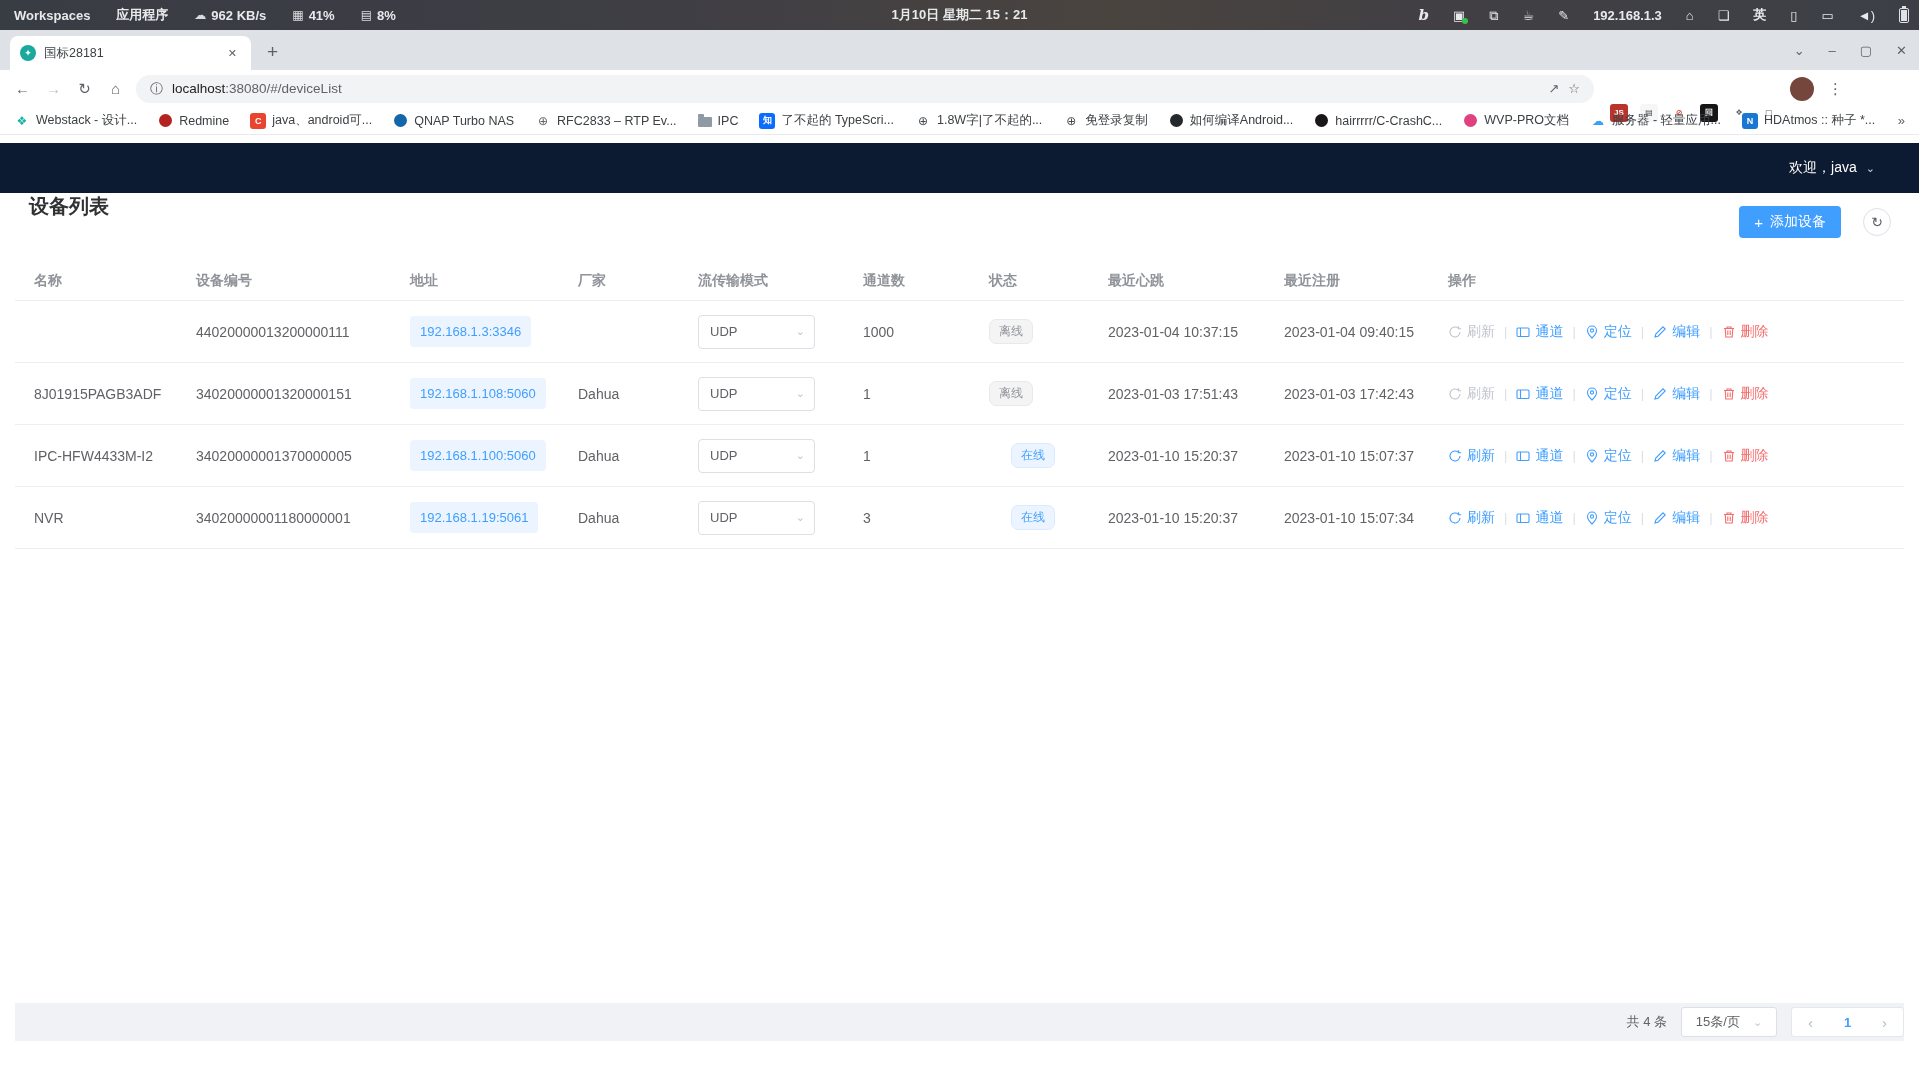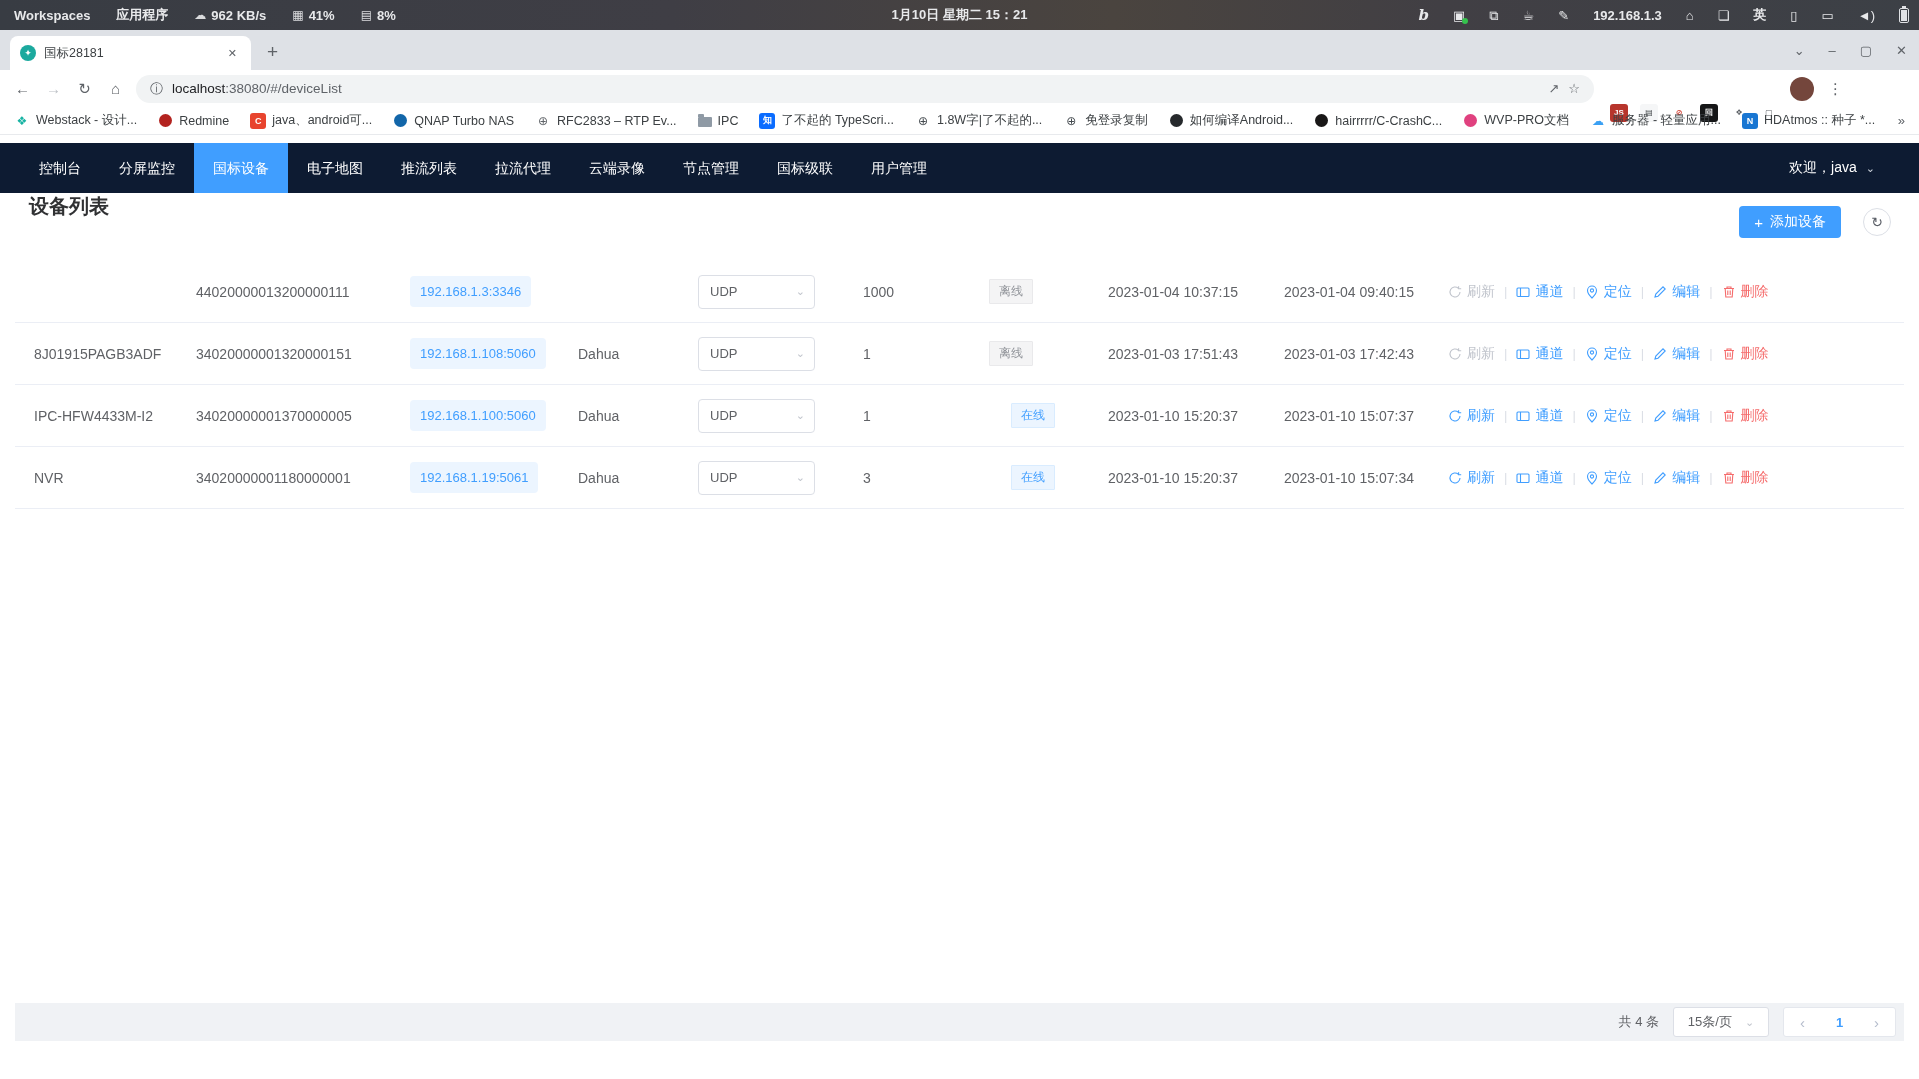--- a/index.html
+++ b/index.html
@@ -89,33 +89,33 @@
     grid-template-columns:162px 214px 168px 120px 165px 126px 119px 176px 164px 1fr;
     align-items:center; padding-left:19px; border-bottom:1px solid #ebeef5;
     min-height:62px; font-size:14px; color:#606266; }
   .thead { min-height:40px; color:#909399; font-weight:700; }
   .addr-badge { display:inline-block; background:#ecf5ff; color:#409eff; border-radius:4px;
     padding:8px 10px; font-size:13px; justify-self:start; }
   .selectbox { width:117px; height:34px; background:#fff; border:1px solid #dcdfe6; border-radius:4px;
     display:flex; align-items:center; justify-content:space-between; padding:0 9px 0 11px;
     color:#606266; font-size:13px; cursor:pointer; }
   .selectbox .chev { color:#c0c4cc; font-size:11px; }
-  .tag { display:inline-block; height:25px; line-height:23px; padding:0 9px; border-radius:1px;
+  .tag { display:inline-block; height:25px; line-height:23px; padding:0 9px; border-radius:7px;
     font-size:12px; border:1px solid transparent; justify-self:start; }
   .tag-offline { background:#f4f4f5; border-color:#e9e9eb; color:#909399; }
   .tag-online  { background:#ecf5ff; border-color:#d9ecff; color:#409eff;margin-left:22px; }
   .ops { display:flex; align-items:center; gap:9px; }
   .op { display:flex; align-items:center; gap:5px; color:#409eff; cursor:pointer; }
   .op.danger { color:#f56c6c; }
   .op.disabled { color:#c0c4cc; cursor:not-allowed; }
   .op-sep { color:#dcdfe6; font-size:13px; }
   .opic { width:14px; height:14px; stroke:currentColor; fill:none; stroke-width:1.1; flex:none; }
 
   .footer { position:absolute; top:868px; left:15px; right:15px; height:38px; background:#f0f2f5;
-    display:flex; align-items:center; justify-content:flex-end; gap:14px; padding-right:8px;
+    display:flex; align-items:center; justify-content:flex-end; gap:14px; padding-right:0;
     font-size:13px; color:#606266; }
   .psize { width:96px; height:30px; background:#fff; border:1px solid #dcdfe6; border-radius:3px;
     display:flex; align-items:center; justify-content:center; gap:13px; cursor:pointer; }
   .psize .chev { color:#c0c4cc; font-size:11px; }
   .pager { height:30px; background:#fff; border:1px solid #e4e7ed; border-radius:3px;
     display:flex; align-items:center; }
   .pbtn { width:37px; text-align:center; color:#b4bccc; font-size:15px; cursor:pointer; }
   .pcur { width:37px; text-align:center; color:#409eff; font-weight:700; font-size:13px; }
 </style>
 </head>
@@ -271,59 +271,59 @@
     <span class="bm-ic k-badge" style="background: rgb(25, 118, 210); color: rgb(255, 255, 255);">N</span>
     <span>HDAtmos :: 种子 *...</span>
   </span>
 </span>
   <span class="bm-overflow">»</span>
 </div>
 
 <div class="page">
 
   <div class="app-nav">
-    <span style="display:flex;">
-  <span class="nav-item">控制台</span>
-
-  <span class="nav-item">分屏监控</span>
-
-  <span class="nav-item active">国标设备</span>
-
-  <span class="nav-item">电子地图</span>
-
-  <span class="nav-item">推流列表</span>
-
-  <span class="nav-item">拉流代理</span>
-
-  <span class="nav-item">云端录像</span>
-
-  <span class="nav-item">节点管理</span>
-
-  <span class="nav-item">国标级联</span>
-
-  <span class="nav-item">用户管理</span>
-</span>
     <span class="welcome">
       <span>欢迎，java</span>
       <span class="chev">⌄</span>
     </span>
   </div>
 
   <div class="page-head">
     <span class="page-title">设备列表</span>
     <span class="head-actions">
       <button class="add-btn">
         <span class="plus">+</span>
         <span>添加设备</span>
       </button>
       <span class="refresh-circle">↻</span>
     </span>
   </div>
 
   <div class="table">
+    <div class="trow thead">
+  <span>名称</span>
+
+  <span>设备编号</span>
+
+  <span>地址</span>
+
+  <span>厂家</span>
+
+  <span>流传输模式</span>
+
+  <span>通道数</span>
+
+  <span>状态</span>
+
+  <span>最近心跳</span>
+
+  <span>最近注册</span>
+
+  <span>操作</span>
+</div>
     <div>
   <div class="trow">
     <div></div>
     <div>44020000013200000111</div>
     <div><span class="addr-badge">192.168.1.3:3346</span></div>
     <div></div>
     <div>
       <span class="selectbox">
         <span>UDP</span>
         <span class="chev">⌄</span>

